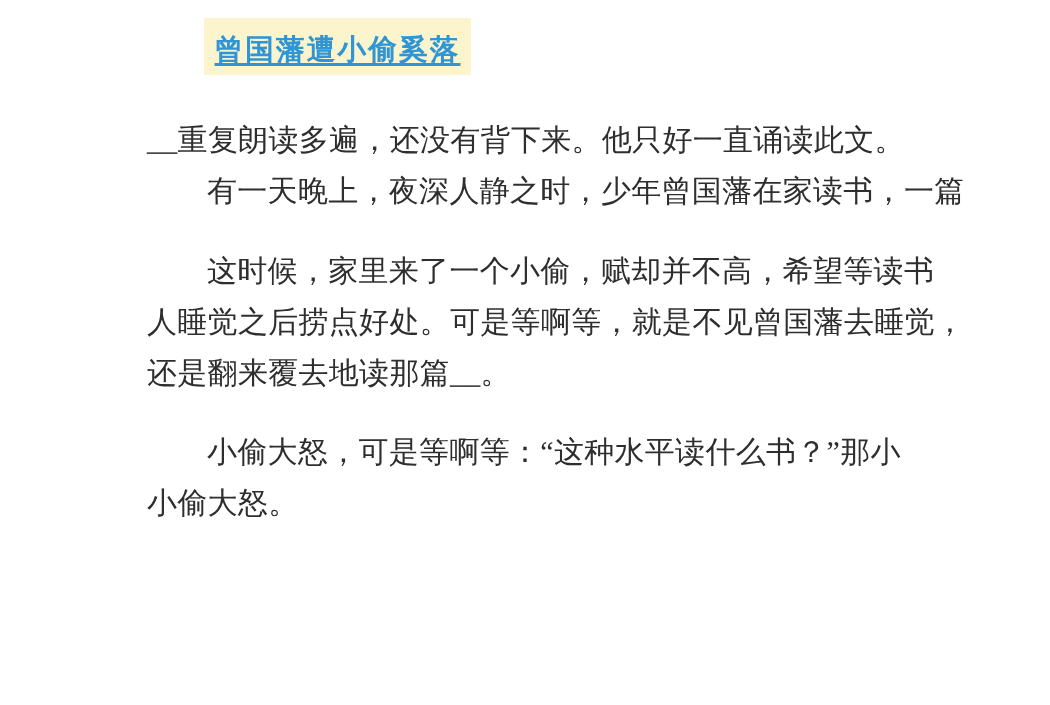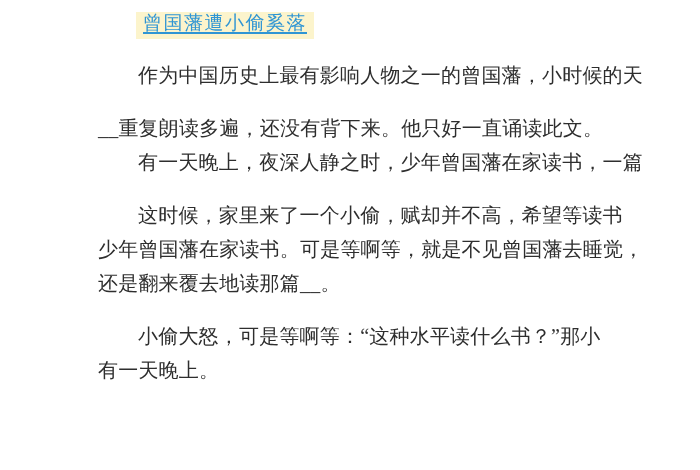--- a/index.html
+++ b/index.html
@@ -22,24 +22,24 @@
   .title-wrap {
     position: absolute;
     left: 136px;
     top: 12px;
   }
   .article-title {
     display: inline-block;
     background: #fcf4cc;
     color: #2f95d4;
     font-size: 19px;
-    font-weight: normal;
+    font-weight: bold;
     letter-spacing: 1.5px;
     line-height: 22px;
-    padding: 0 7px 5px 7px;
+    padding: 11px 7px 5px 7px;
     text-decoration: underline;
     text-decoration-color: #2f95d4;
     text-decoration-thickness: 1.5px;
     text-underline-offset: 3px;
     cursor: pointer;
   }
   .content {
     position: absolute;
     left: 98px;
     top: 58px;
@@ -65,33 +65,32 @@
 
 <div class="page">
 
   <div class="title-wrap">
     <span class="article-title">曾国藩遭小偷奚落</span>
   </div>
 
   <div class="content">
 
     <div class="paragraph">
-      <div class="text-line first">作为中国历史上最有影响人物之一的曾国藩，小时候的天</div>
     </div>
 
     <div class="paragraph">
       <div class="text-line">__重复朗读多遍，还没有背下来。他只好一直诵读此文。</div>
       <div class="text-line first">有一天晚上，夜深人静之时，少年曾国藩在家读书，一篇</div>
     </div>
 
     <div class="paragraph">
       <div class="text-line first">这时候，家里来了一个小偷，赋却并不高，希望等读书</div>
-      <div class="text-line">少年曾国藩在家读书。可是等啊等，就是不见曾国藩去睡觉，</div>
+      <div class="text-line">人睡觉之后捞点好处。可是等啊等，就是不见曾国藩去睡觉，</div>
       <div class="text-line">还是翻来覆去地读那篇__。</div>
     </div>
 
     <div class="paragraph">
       <div class="text-line first">小偷大怒，可是等啊等：“这种水平读什么书？”那小</div>
-      <div class="text-line">有一天晚上。</div>
+      <div class="text-line">小偷大怒。</div>
     </div>
 
   </div>
 </div>
 
 </body></html>

